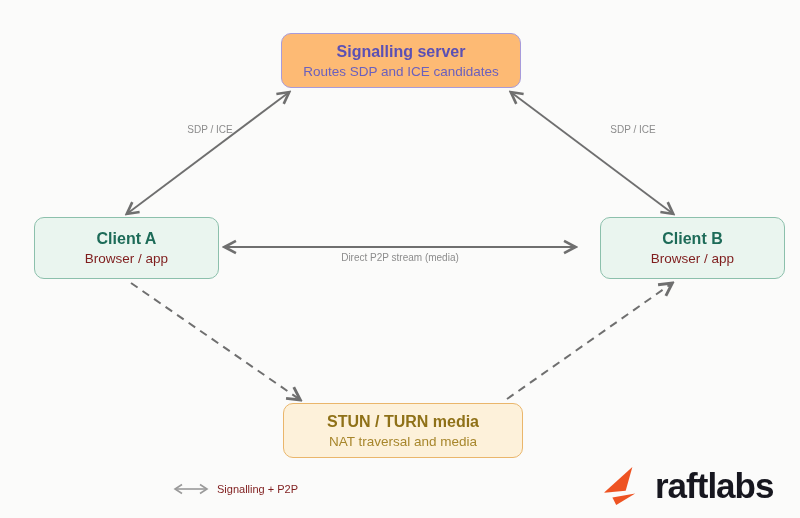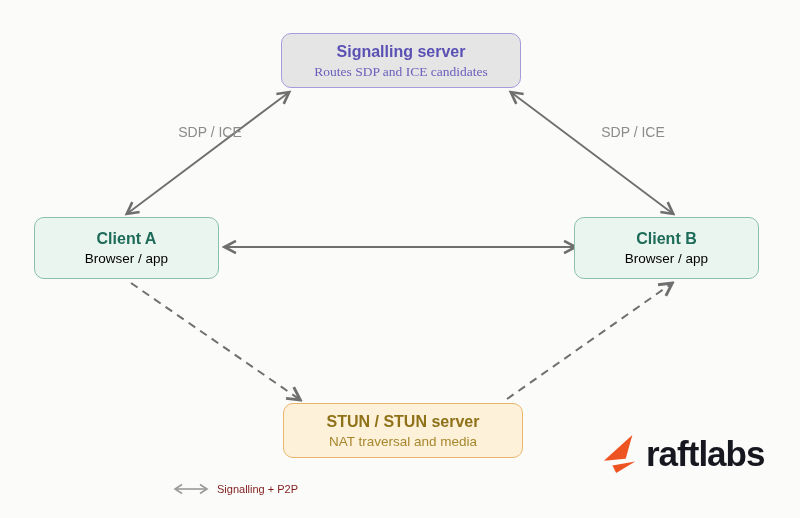--- a/index.html
+++ b/index.html
@@ -29,67 +29,67 @@
     align-items: center;
     justify-content: center;
     text-align: center;
     gap: 3px;
   }
   .node .title { font-weight: bold; font-size: 16px; line-height: 19px; }
   .node .subtitle { font-size: 13.5px; line-height: 16px; }
 
   .node-signalling {
     left: 281px; top: 33px; width: 240px; height: 55px;
-    background: #e5e5e5; border: 1.5px solid #a79bdb;
+    background: #fdba74; border: 1.5px solid #a79bdb;
   }
   .node-signalling .title { color: #5b50b4; }
-  .node-signalling .subtitle { color: #6b60bd; font-family: Liberation Serif, serif; }
+  .node-signalling .subtitle { color: #6b60bd; }
 
   .node-client-a, .node-client-b {
     width: 185px; height: 62px; top: 217px;
     background: #eaf5ef; border: 1.5px solid #8cc0ac;
   }
   .node-client-a { left: 34px; }
-  .node-client-b { left: 574px; }
+  .node-client-b { left: 600px; }
   .node-client-a .title, .node-client-b .title { color: #1d6b58; }
-  .node-client-a .subtitle, .node-client-b .subtitle { color: #000000; }
+  .node-client-a .subtitle, .node-client-b .subtitle { color: #7f1d1d; }
 
   .node-stun {
     left: 283px; top: 403px; width: 240px; height: 55px;
     background: #fdf1da; border: 1.5px solid #eab66b;
   }
   .node-stun .title { color: #8f7118; }
   .node-stun .subtitle { color: #a7862c; }
 
   .edge-label {
     position: absolute;
-    font-size: 14px;
+    font-size: 10px;
     color: #8c8c8c;
     white-space: nowrap;
   }
   .label-sdp-left  { left: 155px; top: 124px; width: 110px; text-align: center; }
   .label-sdp-right { left: 578px; top: 124px; width: 110px; text-align: center; }
   .label-p2p       { left: 300px; top: 252px; width: 200px; text-align: center; }
 
   .legend {
     position: absolute;
     left: 172px; top: 483px;
     display: flex;
     align-items: center;
     gap: 42px;
   }
   .legend-item { display: flex; align-items: center; gap: 7px; }
   .legend-item .legend-text { font-size: 11px; color: #7f1d1d; white-space: nowrap; }
 
   .logo {
     position: absolute;
-    left: 601px; top: 432px;
+    left: 601px; top: 464px;
     display: flex;
     align-items: center;
-    gap: 7px;
+    gap: 16px;
   }
   .logo-text {
     font-size: 35px;
     font-weight: bold;
     color: #17171f;
     letter-spacing: -1px;
     line-height: 44px;
   }
 </style>
 </head>
@@ -124,26 +124,27 @@
     <div class="title">Client A</div>
     <div class="subtitle">Browser / app</div>
   </div>
 
   <div class="node node-client-b">
     <div class="title">Client B</div>
     <div class="subtitle">Browser / app</div>
   </div>
 
   <div class="node node-stun">
-    <div class="title">STUN / STUN server</div>
+    <div class="title">STUN / TURN media</div>
     <div class="subtitle">NAT traversal and media</div>
   </div>
 
   <div class="edge-label label-sdp-left">SDP / ICE</div>
   <div class="edge-label label-sdp-right">SDP / ICE</div>
+  <div class="edge-label label-p2p">Direct P2P stream (media)</div>
 
   <div class="legend">
     <div class="legend-item">
       <svg width="38" height="12" viewBox="0 0 38 12">
         <path d="M4 6 H34" stroke="#9a9a9a" stroke-width="1.6" fill="none"></path>
         <path d="M10 1.5 L3 6 L10 10.5" stroke="#9a9a9a" stroke-width="1.6" fill="none"></path>
         <path d="M28 1.5 L35 6 L28 10.5" stroke="#9a9a9a" stroke-width="1.6" fill="none"></path>
       </svg>
       <span class="legend-text">Signalling + P2P</span>
     </div>

